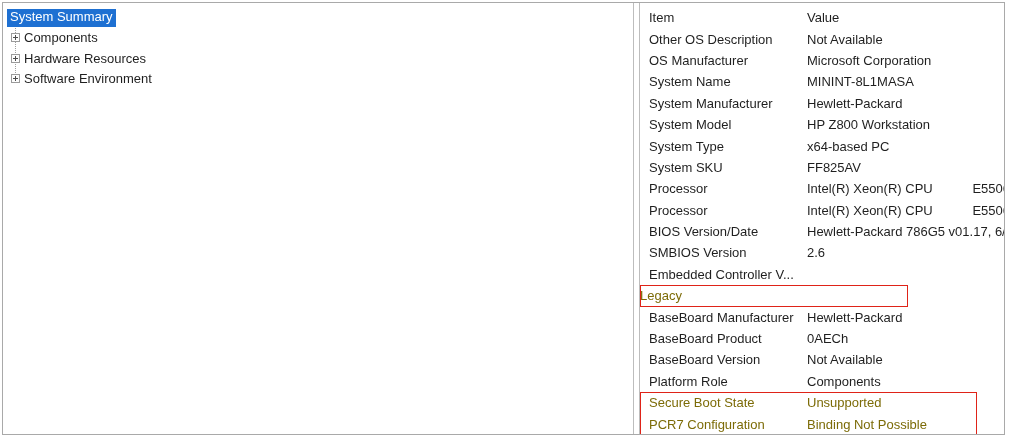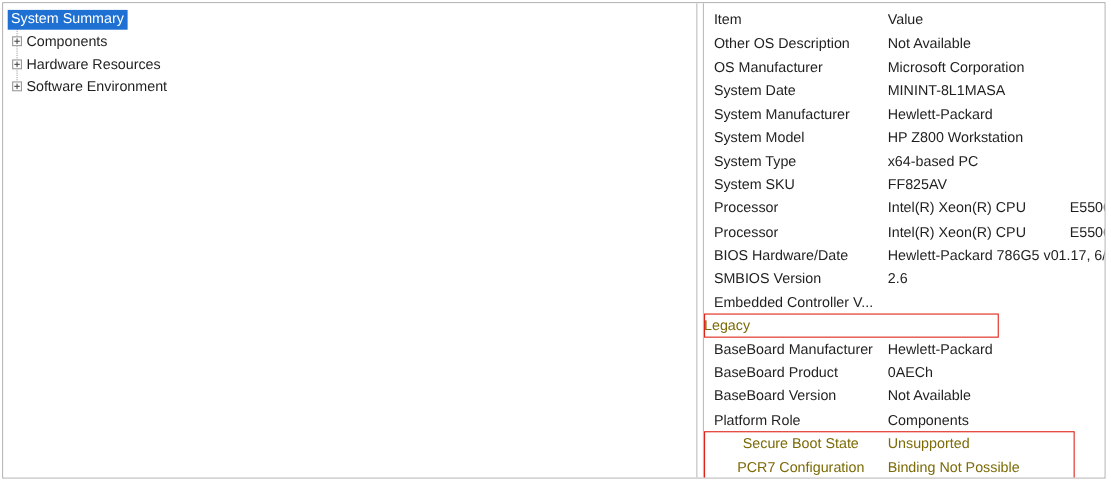--- a/index.html
+++ b/index.html
@@ -55,21 +55,21 @@
   .pane-right{
     flex:1 1 auto;position:relative;background:#fff;overflow:hidden;
     padding-top:4px;box-sizing:border-box;
   }
   .row{display:flex;height:21.4px;align-items:center;}
   .cell-item{
     flex:0 0 158px;padding-left:9px;overflow:hidden;white-space:nowrap;
   }
   .cell-value{flex:1 1 auto;white-space:pre;overflow:hidden;}
   .em-value .cell-value{color:var(--emphasis-olive);}
-  .em-item .cell-item{color:var(--emphasis-olive);text-align:center;}
+  .em-item .cell-item{color:var(--emphasis-olive);}
   
   .anno{
     position:absolute;border:1.5px solid var(--annotation-red);
     box-sizing:border-box;pointer-events:none;background:transparent;
   }
   .anno-bios{left:0;top:282px;width:268px;height:22px;}
   .anno-secure{left:0;top:389px;width:337px;height:44px;}
 </style>
 </head>
 <body>
@@ -115,21 +115,21 @@
     <span class="cell-item">Other OS Description</span>
     <span class="cell-value">Not Available</span>
   </div>
 
   <div class="row">
     <span class="cell-item">OS Manufacturer</span>
     <span class="cell-value">Microsoft Corporation</span>
   </div>
 
   <div class="row">
-    <span class="cell-item">System Date</span>
+    <span class="cell-item">System Name</span>
     <span class="cell-value">MININT-8L1MASA</span>
   </div>
 
   <div class="row">
     <span class="cell-item">System Manufacturer</span>
     <span class="cell-value">Hewlett-Packard</span>
   </div>
 
   <div class="row">
     <span class="cell-item">System Model</span>
@@ -150,21 +150,21 @@
     <span class="cell-item">Processor</span>
     <span class="cell-value">Intel(R) Xeon(R) CPU           E5506</span>
   </div>
 
   <div class="row">
     <span class="cell-item">Processor</span>
     <span class="cell-value">Intel(R) Xeon(R) CPU           E5506</span>
   </div>
 
   <div class="row">
-    <span class="cell-item">BIOS Hardware/Date</span>
+    <span class="cell-item">BIOS Version/Date</span>
     <span class="cell-value">Hewlett-Packard 786G5 v01.17, 6/</span>
   </div>
 
   <div class="row">
     <span class="cell-item">SMBIOS Version</span>
     <span class="cell-value">2.6</span>
   </div>
 
   <div class="row">
     <span class="cell-item">Embedded Controller V...</span>

